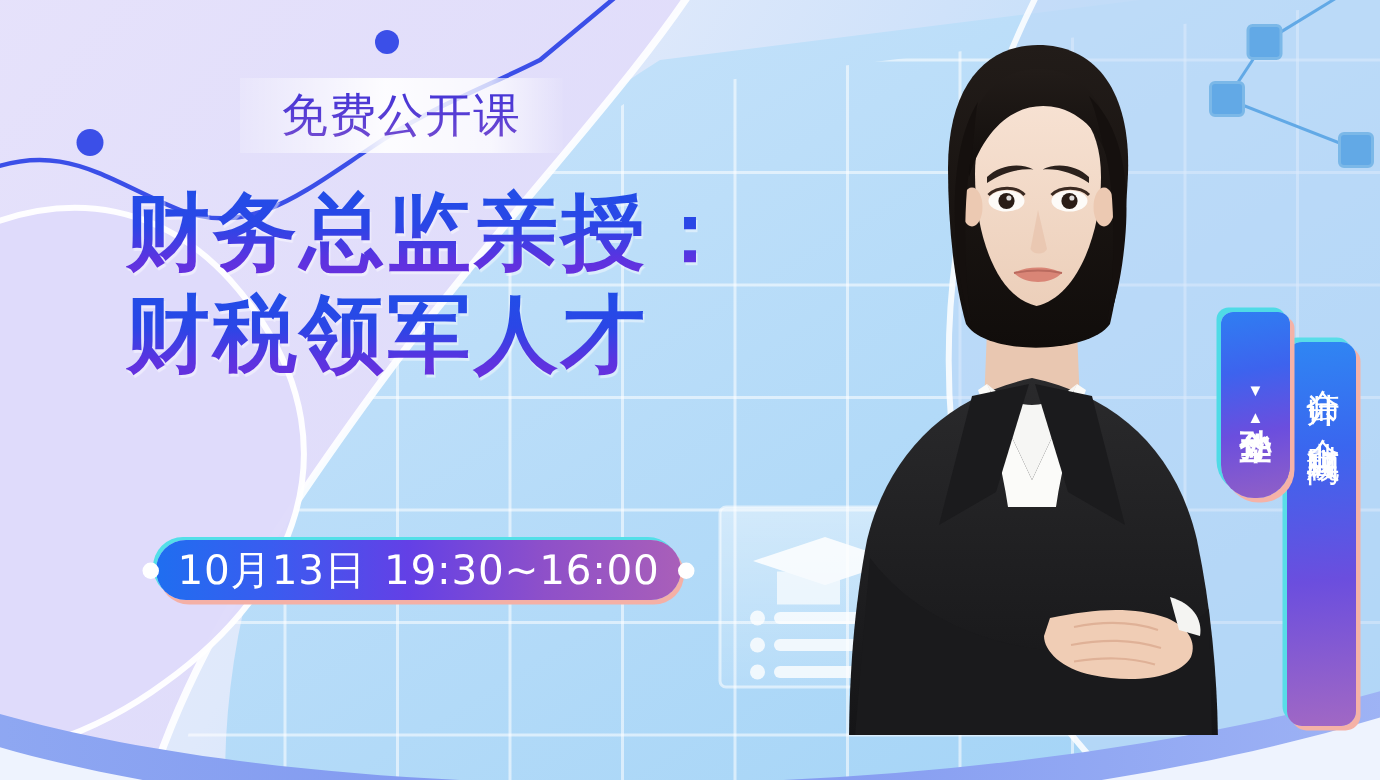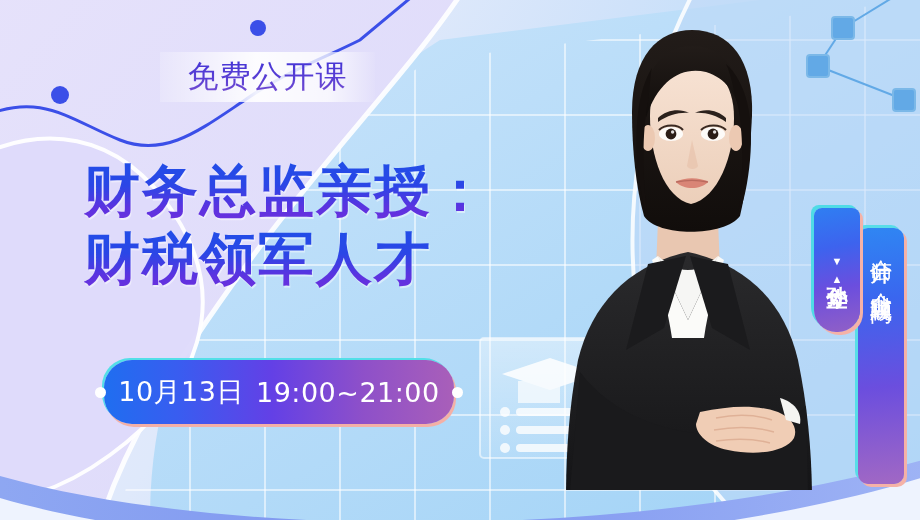--- a/index.html
+++ b/index.html
@@ -23,34 +23,34 @@
   }
   #free-badge .txt{
     font-size:31px;font-weight:normal;letter-spacing:1px;
     background:linear-gradient(180deg,#3f32d6 0%,#5a3fd4 55%,#7b4fd0 100%);
     -webkit-background-clip:text;background-clip:text;color:transparent;
     font-family:"DejaVu Sans","Liberation Sans",sans-serif;
     white-space:nowrap;
   }
 
   
-  #headline{position:absolute;left:84px;top:122px;width:470px;margin-top:35px;}
+  #headline{position:absolute;left:84px;top:122px;width:470px;}
   #headline .line{
     font-size:56px;font-weight:bold;line-height:68px;letter-spacing:2px;
     font-family:"DejaVu Sans","Liberation Sans",sans-serif;
     background:linear-gradient(180deg,#1f4fe8 0%,#2b46e6 42%,#5b33e0 74%,#6f2fdd 100%);
     -webkit-background-clip:text;background-clip:text;color:transparent;
     white-space:nowrap;
     text-shadow:none;
     filter:drop-shadow(1px 2px 0 rgba(255,255,255,.45));
   }
 
   
   #date-pill{
-    position:absolute;left:104px;top:360px;width:350px;height:64px;border-radius:28px;
+    position:absolute;left:104px;top:360px;width:350px;height:40px;border-radius:28px;
     background:linear-gradient(90deg,#1f6ef0 0%,#3a5cf0 22%,#6340e6 48%,#8e50c9 74%,#a95fb9 100%);
     box-shadow:2px 3px 0 0 #f4b0a6, -2px -2px 0 0 #53dfe8;
     display:flex;align-items:center;justify-content:center;gap:12px;
   }
   #date-pill .dot{width:11px;height:11px;border-radius:50%;background:#fff;flex:0 0 auto;}
   #date-pill .dtxt{
     color:#fff;font-size:27px;letter-spacing:.5px;white-space:nowrap;
     font-family:"DejaVu Sans","Liberation Sans",sans-serif;
   }
 
@@ -266,21 +266,21 @@
   </div>
 
   <div id="headline">
     <div class="line">财务总监亲授：</div>
     <div class="line">财税领军人才</div>
   </div>
 
   <div id="date-pill">
     <span class="dot"></span>
     <span class="dtxt">10月13日</span>
-    <span class="dtxt">19:00~21:00</span>
+    <span class="dtxt">19:30~16:00</span>
     <span class="dot"></span>
   </div>
 
   <div id="name-pill">
     <span class="tri">▼</span>
     <span class="nm">孙立华</span>
     <span class="tri">▲</span>
   </div>
 
   <div id="role-pill">

